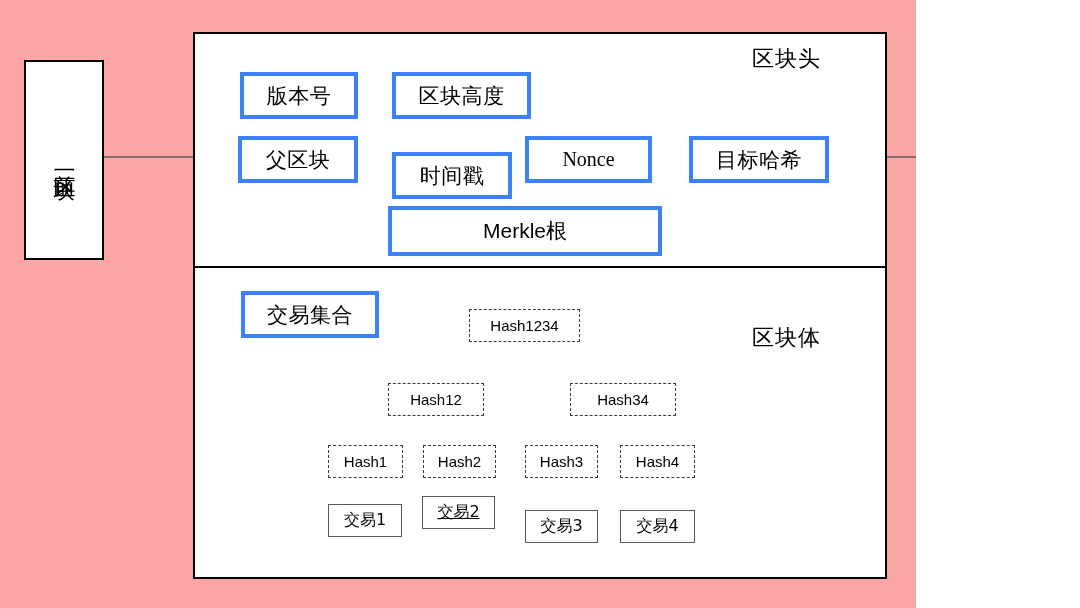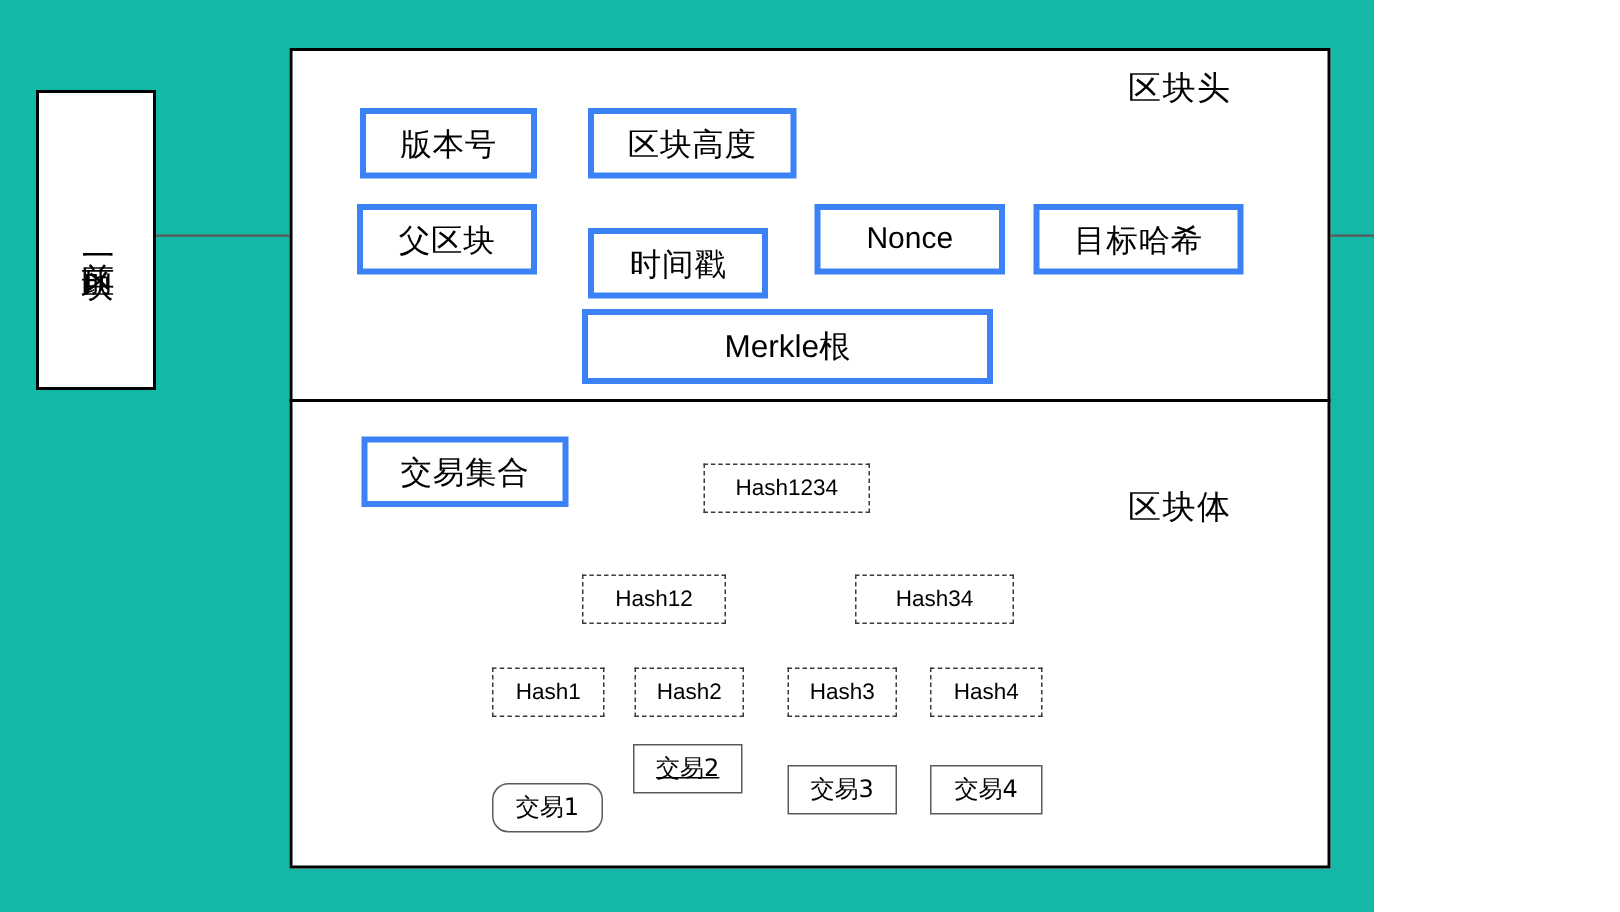--- a/index.html
+++ b/index.html
@@ -8,21 +8,21 @@
     background: #ffffff;
   }
   body {
     font-family: "Liberation Sans", "DejaVu Sans", sans-serif;
     color: #000000;
   }
   #canvas {
     position: relative;
     width: 916px;
     height: 608px;
-    background: #14b8a6;
+    background: #fca5a5;
     overflow: hidden;
   }
   .abs { position: absolute; box-sizing: border-box; }
 
   
   .chain-block {
     border: 2px solid #000000;
     background: #ffffff;
     display: flex;
     align-items: center;
@@ -159,21 +159,21 @@
   <div class="abs section-caption" style="left:752px; top:44px;">区块头</div>
 
   <div class="abs field-box" style="left:240px; top:72px; width:118px; height:47px;">版本号</div>
 
   <div class="abs field-box" style="left:392px; top:72px; width:139px; height:47px;">区块高度</div>
 
   <div class="abs field-box" style="left:238px; top:136px; width:120px; height:47px;">父区块</div>
 
   <div class="abs field-box" style="left:392px; top:152px; width:120px; height:47px;">时间戳</div>
 
-  <div class="abs field-box latin" style="left:543px; top:136px; width:127px; height:47px;">Nonce</div>
+  <div class="abs field-box latin" style="left:525px; top:136px; width:127px; height:47px;font-family:Liberation Serif, serif;">Nonce</div>
 
   <div class="abs field-box" style="left:689px; top:136px; width:140px; height:47px;">目标哈希</div>
 
   <div class="abs field-box latin" style="left:388px; top:206px; width:274px; height:50px; font-size:21px;">Merkle根</div>
 
   <div class="abs section-caption" style="left:752px; top:296px;margin-top:27px;">区块体</div>
 
   <div class="abs field-box" style="left:241px; top:291px; width:138px; height:47px;">交易集合</div>
 
   <div class="abs hash-node" style="left:469px; top:309px; width:111px; height:33px;">Hash1234</div>
@@ -183,21 +183,21 @@
   <div class="abs hash-node" style="left:570px; top:383px; width:106px; height:33px;">Hash34</div>
 
   <div class="abs hash-node" style="left:328px; top:445px; width:75px; height:33px;">Hash1</div>
 
   <div class="abs hash-node" style="left:423px; top:445px; width:73px; height:33px;">Hash2</div>
 
   <div class="abs hash-node" style="left:525px; top:445px; width:73px; height:33px;">Hash3</div>
 
   <div class="abs hash-node" style="left:620px; top:445px; width:75px; height:33px;">Hash4</div>
 
-  <div class="abs tx-node" style="left:328px; top:522px; width:74px; height:33px;border-radius:11px;">交易1</div>
+  <div class="abs tx-node" style="left:328px; top:504px; width:74px; height:33px;">交易1</div>
 
   <div class="abs tx-node" style="left:422px; top:496px; width:73px; height:33px;text-decoration:underline;">交易2</div>
 
   <div class="abs tx-node" style="left:525px; top:510px; width:73px; height:33px;">交易3</div>
 
   <div class="abs tx-node" style="left:620px; top:510px; width:75px; height:33px;text-align:center;">交易4</div>
 
 </div>
 
 </body></html>

